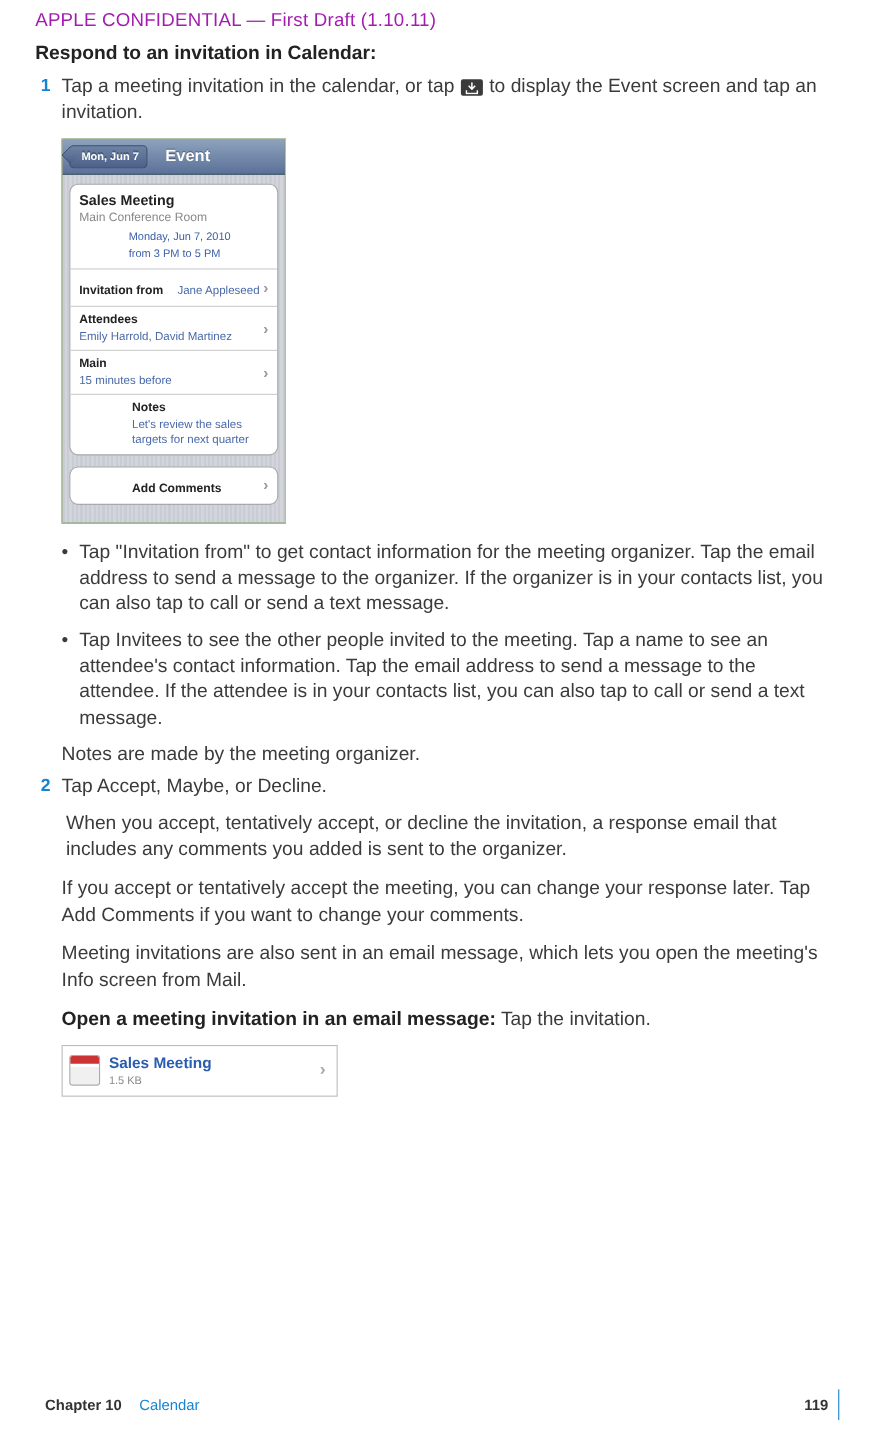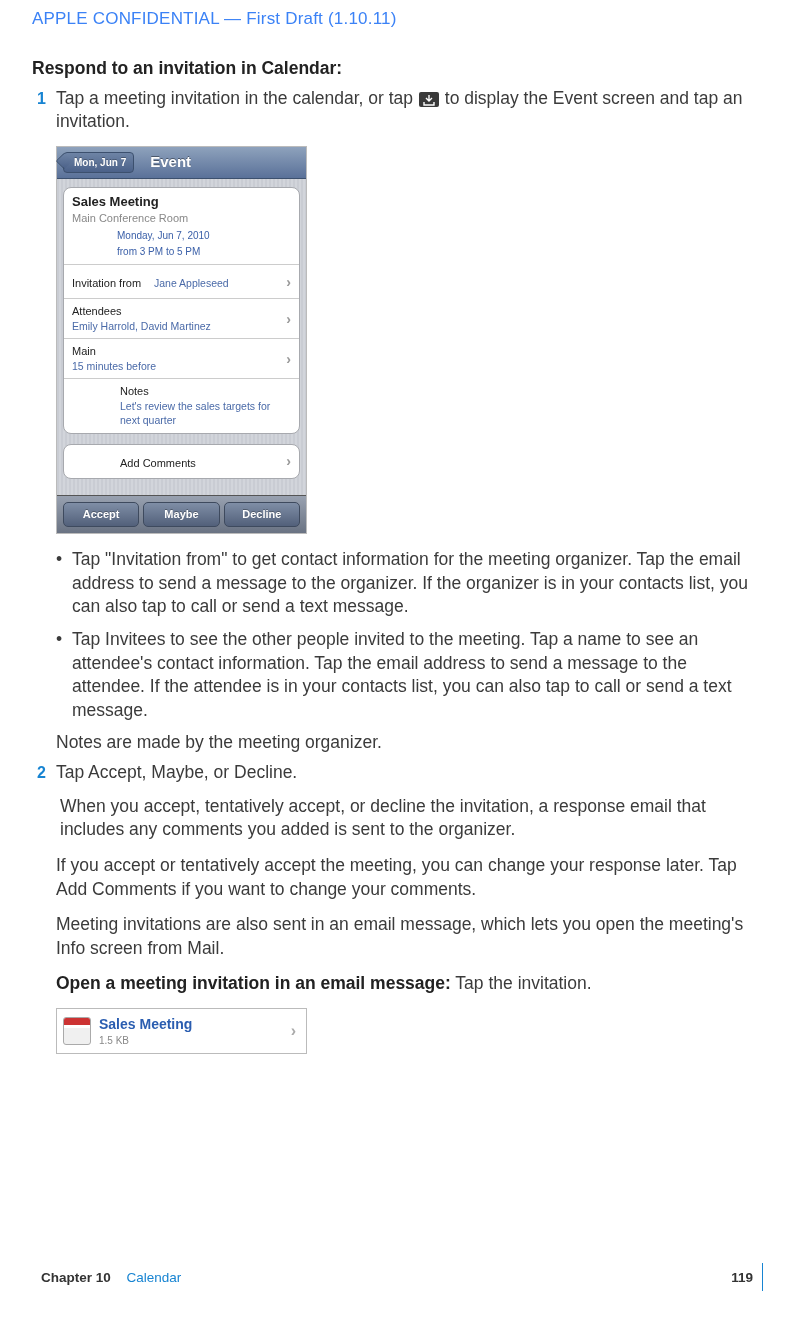--- a/index.html
+++ b/index.html
@@ -7,24 +7,24 @@
     font-family: "Myriad Pro", "Helvetica Neue", Helvetica, Arial, sans-serif;
     font-size: 17.5px;
     line-height: 1.35;
     color: #3b3b3b;
     width: 791px;
     height: 1321px;
     position: relative;
     padding: 8px 38px 0 28px;
   }
   .confidential {
-    color: #3b82f6;
+    color: #a21caf;
     font-size: 17px;
     letter-spacing: 0.2px;
-    margin-bottom: 26px;
+    margin-bottom: 6px;
     margin-left: 4px;
   }
   .section-title {
     font-weight: bold;
     color: #222;
     margin-bottom: 6px;
     margin-left: 4px;
   }
   .num-step {
     display: flex;
@@ -47,21 +47,21 @@
     justify-content: center;
     width: 20px;
     height: 15px;
     background: #3a3a3a;
     border-radius: 2px;
     vertical-align: -2px;
     margin: 0 1px;
   }
   .inline-icon svg { width: 12px; height: 12px; }
   .screenshot1 {
-    width: 251px;
+    width: 204px;
     margin: 12px 0 14px 28px;
     border: 1px solid #bbb;
     background: #4d7c0f;
     font-family: "Helvetica Neue", Helvetica, Arial, sans-serif;
   }
   .navbar {
     background: linear-gradient(#8ea2bc, #5a7199);
     padding: 5px 6px;
     display: flex;
     align-items: center;
@@ -110,21 +110,21 @@
   }
   .card-section {
     padding: 5px 8px;
     border-bottom: 1px solid #ccc;
     position: relative;
   }
   .card-section:last-child { border-bottom: none; margin-left: 48px; }
   .mt-title { font-weight: bold; font-size: 13px; color: #222; }
   .mt-sub { font-size: 11px; color: #888; }
   .mt-date { font-size: 10px; color: #3a5fa8; margin-top: 3px; padding-left: 45px; }
-  .row-label { font-weight: normal; font-size: 11px; color: #222; }
+  .row-label { font-weight: bold; font-size: 11px; color: #222; }
   .row-value { font-size: 10.5px; color: #4a6aa8; }
   .row-inline .row-value { display: inline; margin-left: 8px; }
   .chev {
     position: absolute;
     right: 8px;
     top: 50%;
     transform: translateY(-50%);
     color: #999;
     font-size: 14px;
     font-weight: bold;
@@ -284,25 +284,20 @@
         <div class="row-value">Let's review the sales targets for next quarter</div>
       </div>
     </div>
     <div class="card">
       <div class="card-section">
         <span class="row-label">Add Comments</span>
         <span class="chev">›</span>
       </div>
     </div>
   </div>
-  <div class="toolbar">
-    <div class="tbtn">Accept</div>
-    <div class="tbtn">Maybe</div>
-    <div class="tbtn">Decline</div>
-  </div>
 </div>
 
 <ul class="bullets">
   <li>Tap "Invitation from" to get contact information for the meeting organizer. Tap the email address to send a message to the organizer. If the organizer is in your contacts list, you can also tap to call or send a text message.</li>
   <li>Tap Invitees to see the other people invited to the meeting. Tap a name to see an attendee's contact information. Tap the email address to send a message to the attendee. If the attendee is in your contacts list, you can also tap to call or send a text message.</li>
 </ul>
 
 <div class="para" style="margin-bottom:6px;">Notes are made by the meeting organizer.</div>
 
 <div class="num-step">

